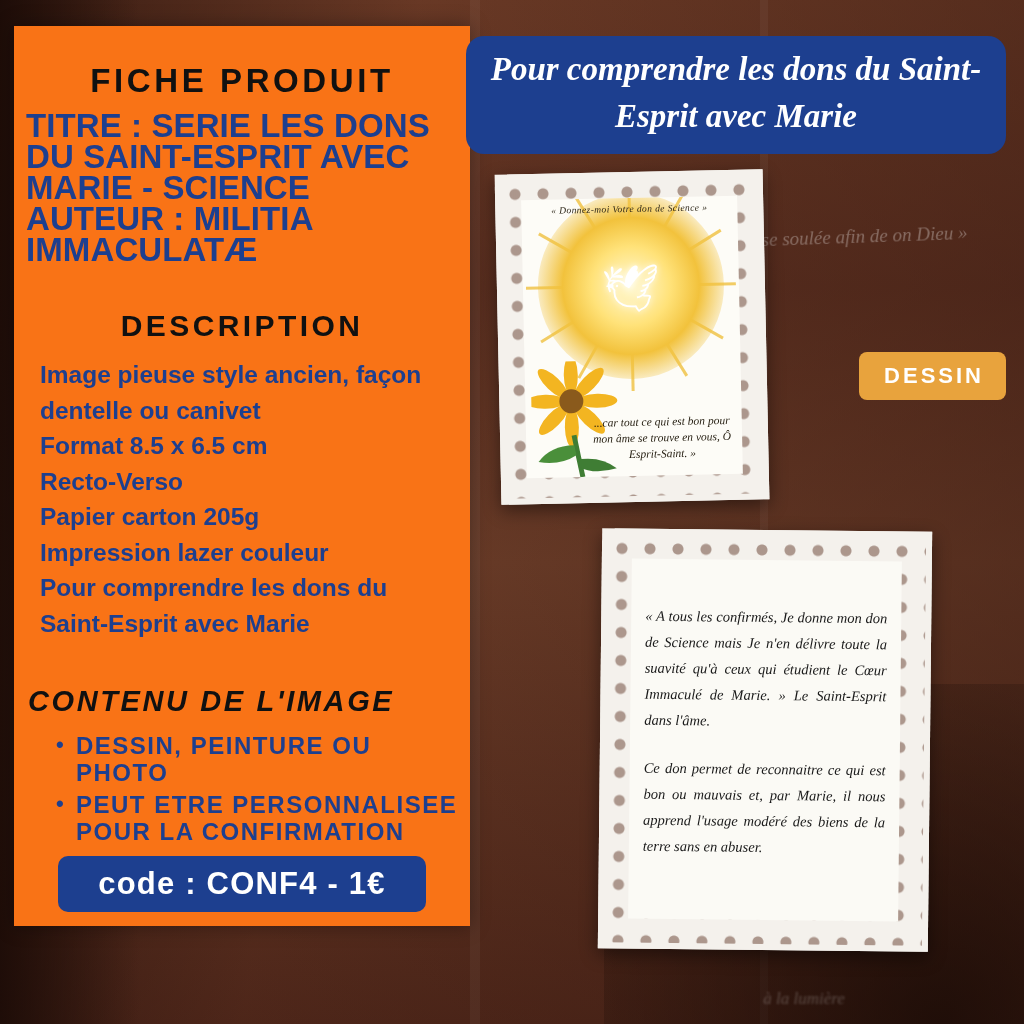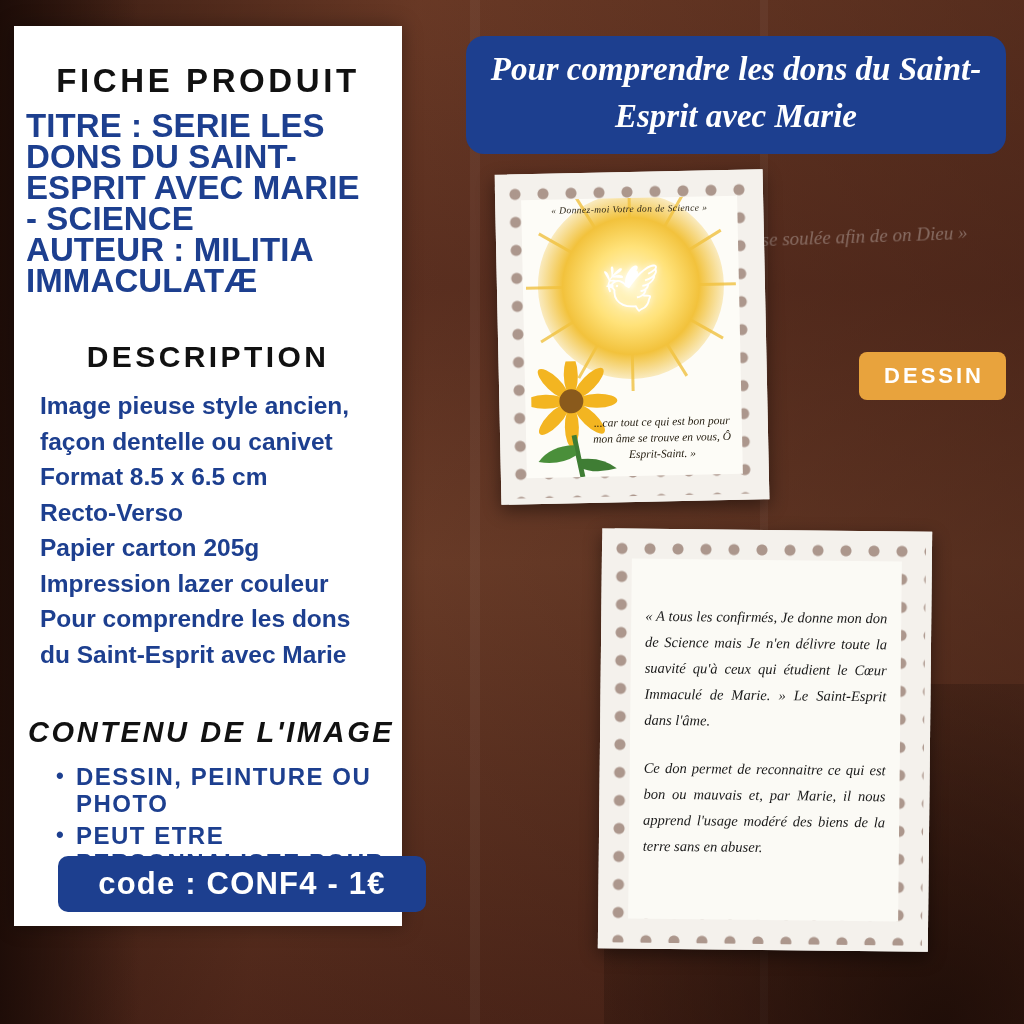--- a/index.html
+++ b/index.html
@@ -72,23 +72,23 @@
     line-height: 30px;
     text-align: center;
     filter: blur(0.8px);
   }
 
   
   .product-card {
     position: absolute;
     left: 14px;
     top: 26px;
-    width: 388px;
+    width: 456px;
     height: 900px;
-    background: #ffffff;
+    background: #f97316;
     box-shadow: 0 0 18px rgba(0,0,0,0.35);
   }
 
   .fiche-title {
     margin: 36px 0 0 0;
     text-align: center;
     font-size: 33px;
     font-weight: bold;
     letter-spacing: 3.6px;
     color: #111111;
@@ -331,20 +331,21 @@
 <body>
 
 <div id="page">
 
   <div class="bg-photo"></div>
   <div class="bg-plank" style="left:470px; top:0; width:10px; height:1024px;"></div>
   <div class="bg-plank" style="left:760px; top:0; width:8px; height:1024px;"></div>
   <div class="bg-dark-1"></div>
   <div class="bg-dark-2"></div>
   <div class="bg-sheet">il m'embrasse soulée afin de on Dieu »</div>
+  <div class="bg-sheet-2">à la lumière</div>
 
   <div class="product-card">
 
     <div class="fiche-title">FICHE PRODUIT</div>
 
     <div class="meta-block" style="white-space:pre-line;">TITRE : SERIE LES DONS DU SAINT-ESPRIT AVEC MARIE - SCIENCE
 AUTEUR : MILITIA IMMACULATÆ</div>
 
     <div class="section-head">DESCRIPTION</div>
 

